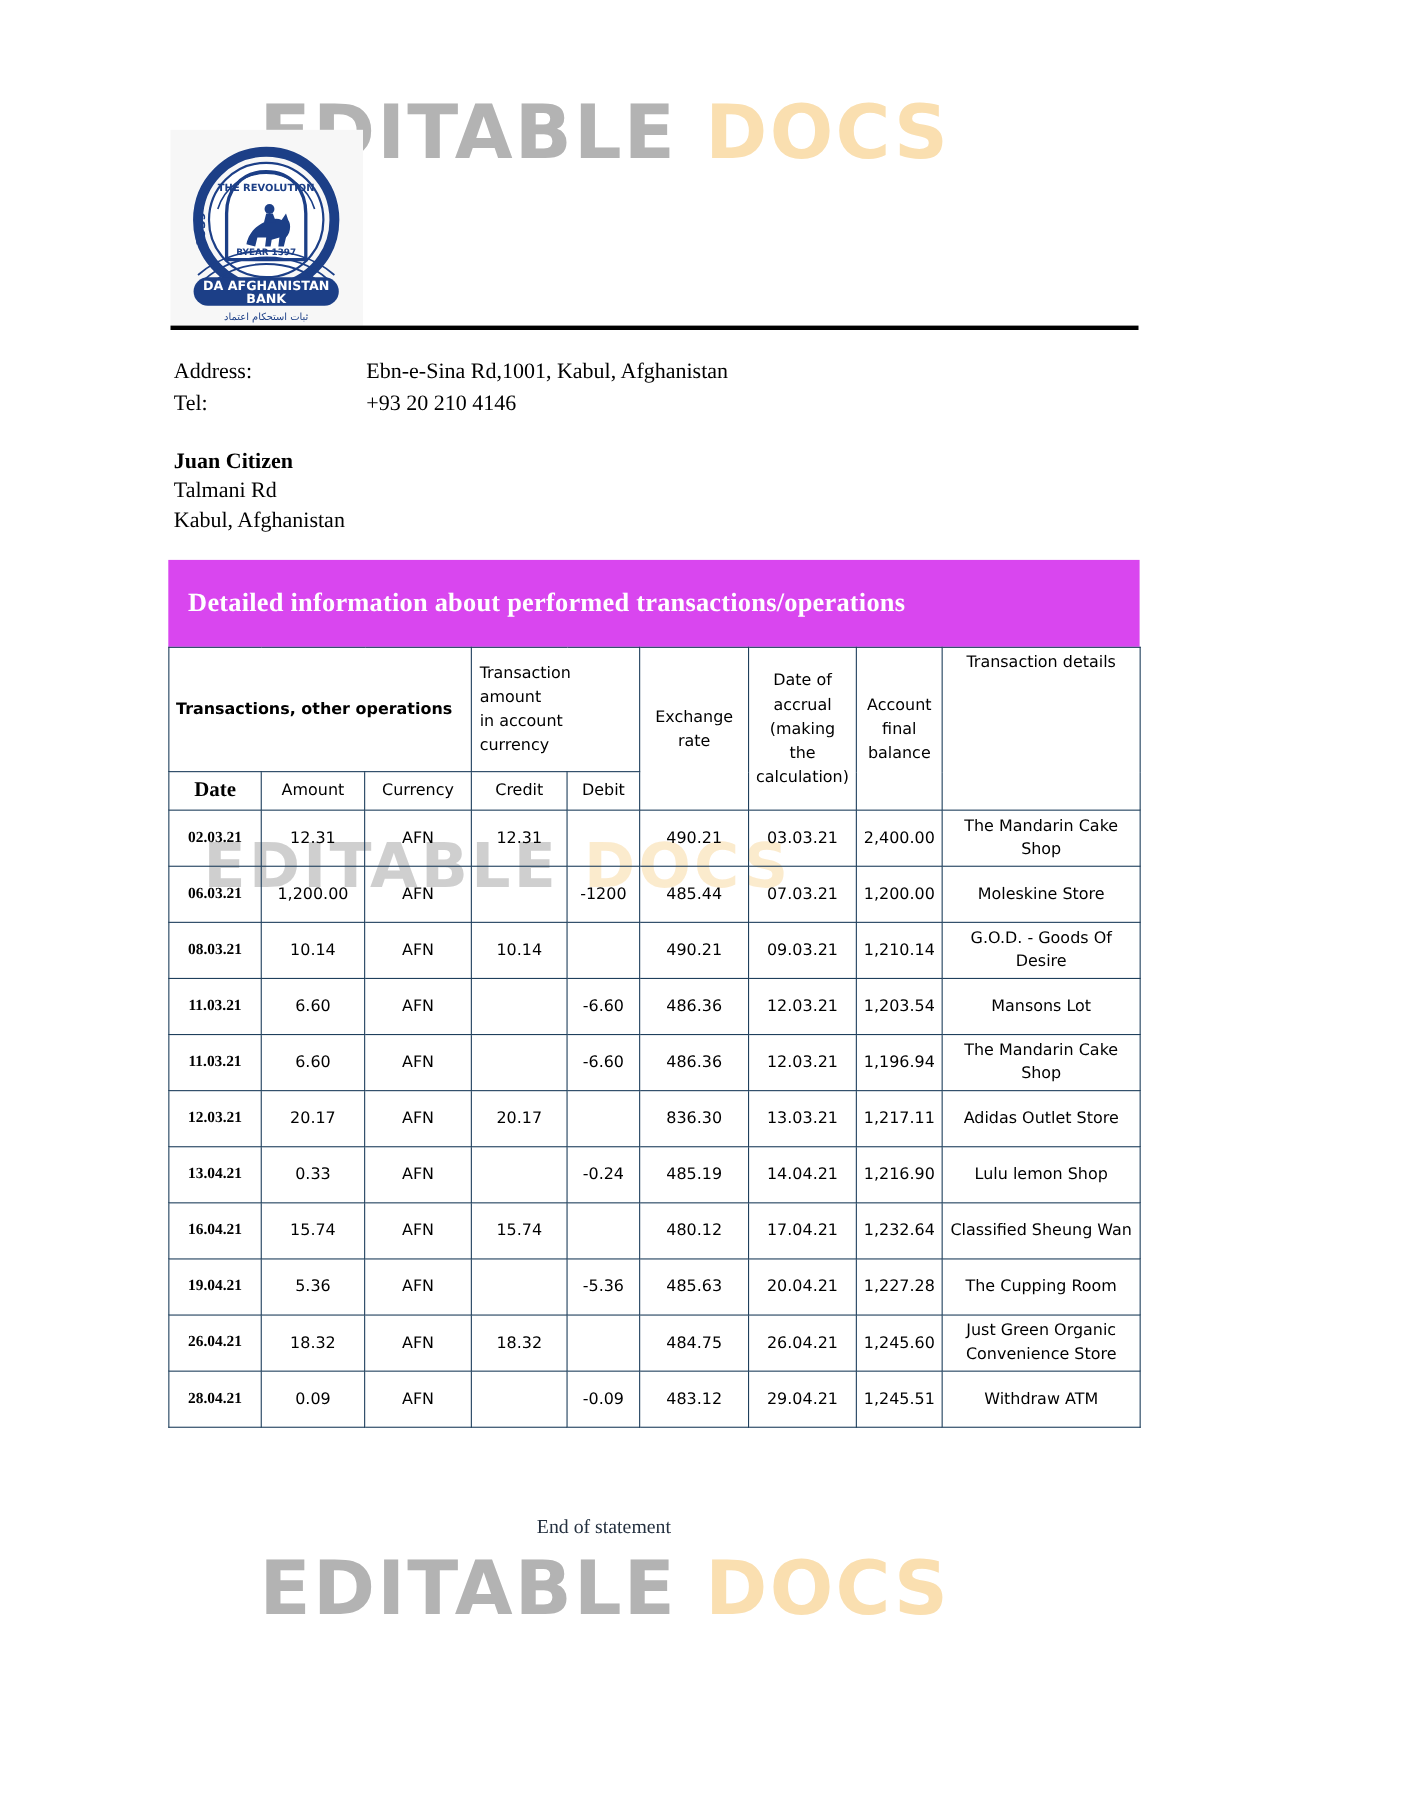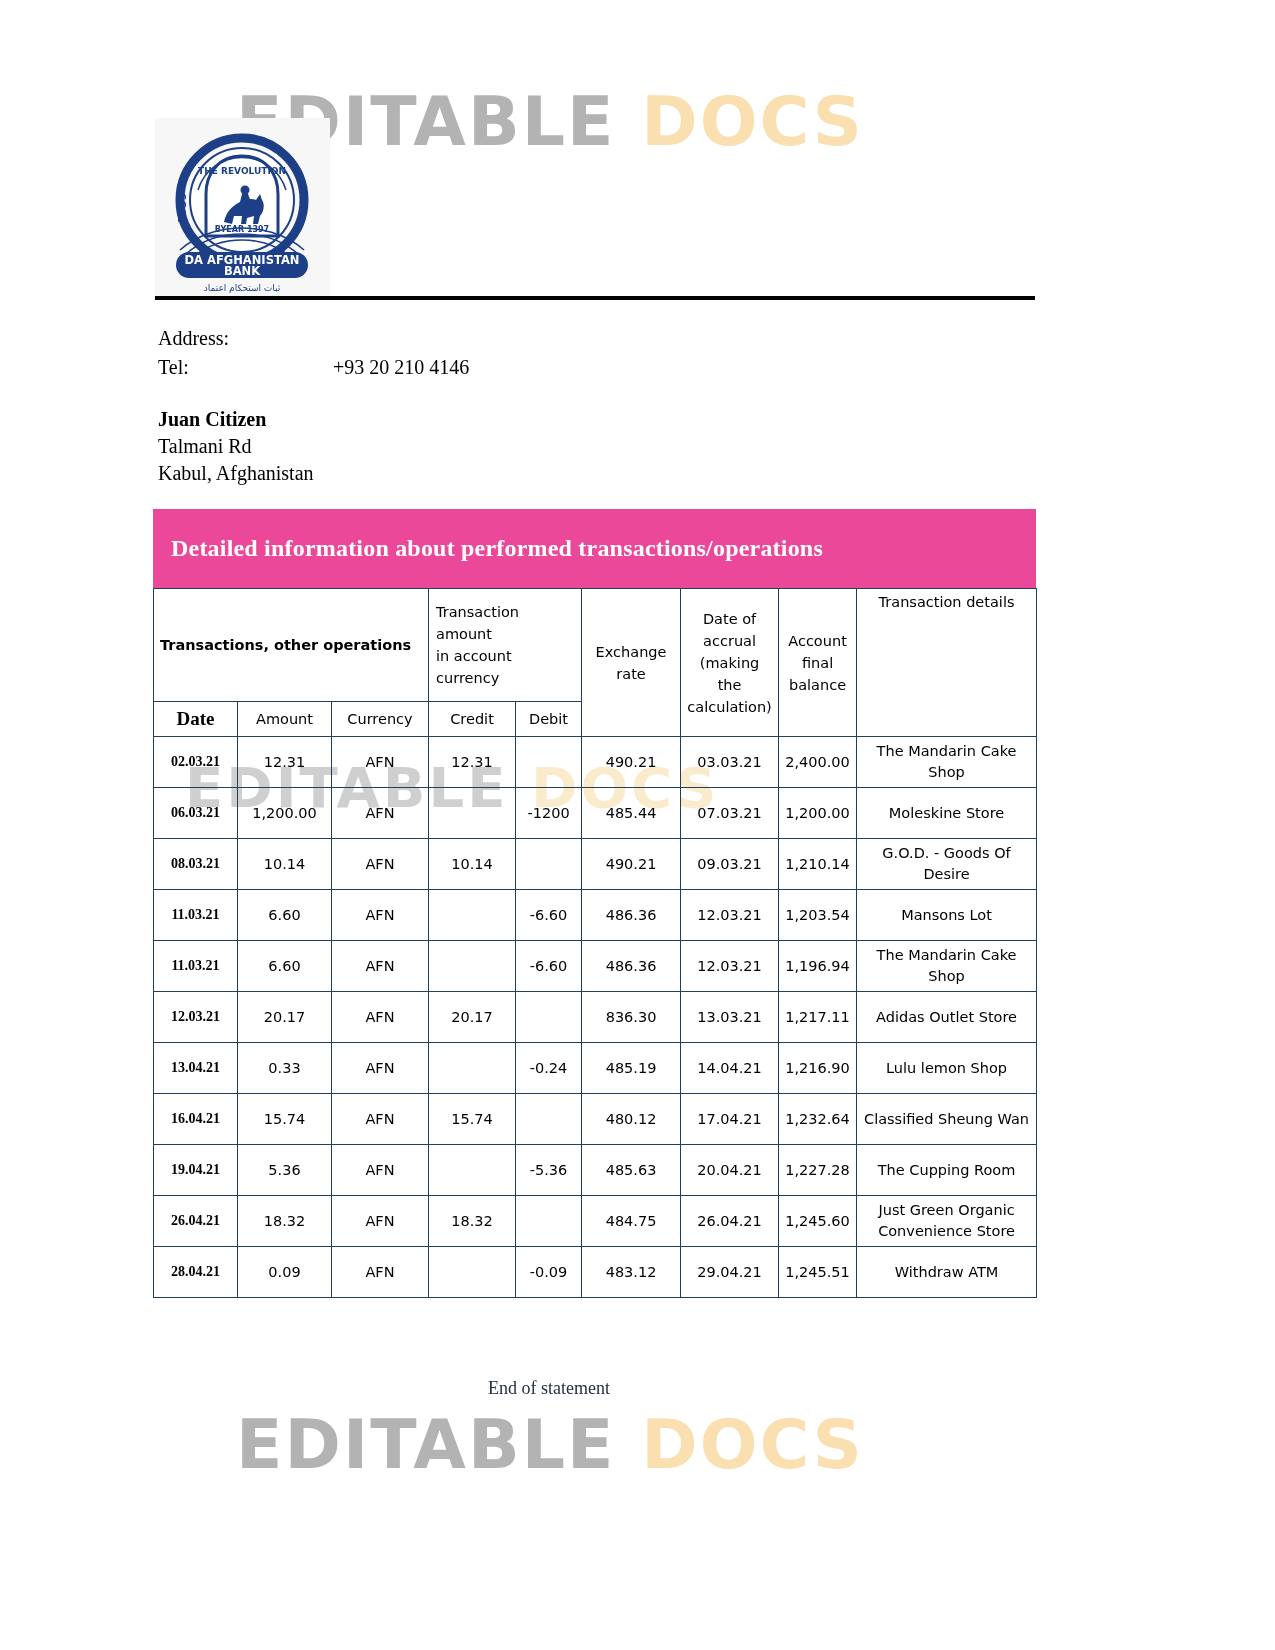--- a/index.html
+++ b/index.html
@@ -107,21 +107,21 @@
 
   
   .table-wrap {
     position: absolute;
     top: 509px;
     left: 153px;
     width: 883px;
     z-index: 3;
   }
   .banner {
-    background: #ec4899;
+    background: #d946ef;
     color: #ffffff;
     font-size: 24px;
     font-weight: 700;
     padding: 26px 0 26px 18px;
     letter-spacing: 0.2px;
     font-family: "Liberation Serif", serif;
   }
   table.stmt {
     border-collapse: collapse;
     width: 883px;
@@ -241,20 +241,21 @@
 
     <text x="90" y="163" font-family="'DejaVu Sans', sans-serif" font-size="9" fill="#1c3f87" text-anchor="middle">ثبات استحکام اعتماد</text>
   </svg>
 </div>
 
 <div class="header-rule"></div>
 
 <div class="addr-block">
   <div class="addr-row">
     <span class="addr-label">Address:</span>
+    <span class="addr-value">Ebn-e-Sina Rd,1001, Kabul, Afghanistan</span>
   </div>
   <div class="addr-row">
     <span class="addr-label">Tel:</span>
     <span class="addr-value">+93 20 210 4146</span>
   </div>
 </div>
 
 <div class="customer-block">
   <div class="customer-name">Juan Citizen</div>
   <div>Talmani Rd</div>

